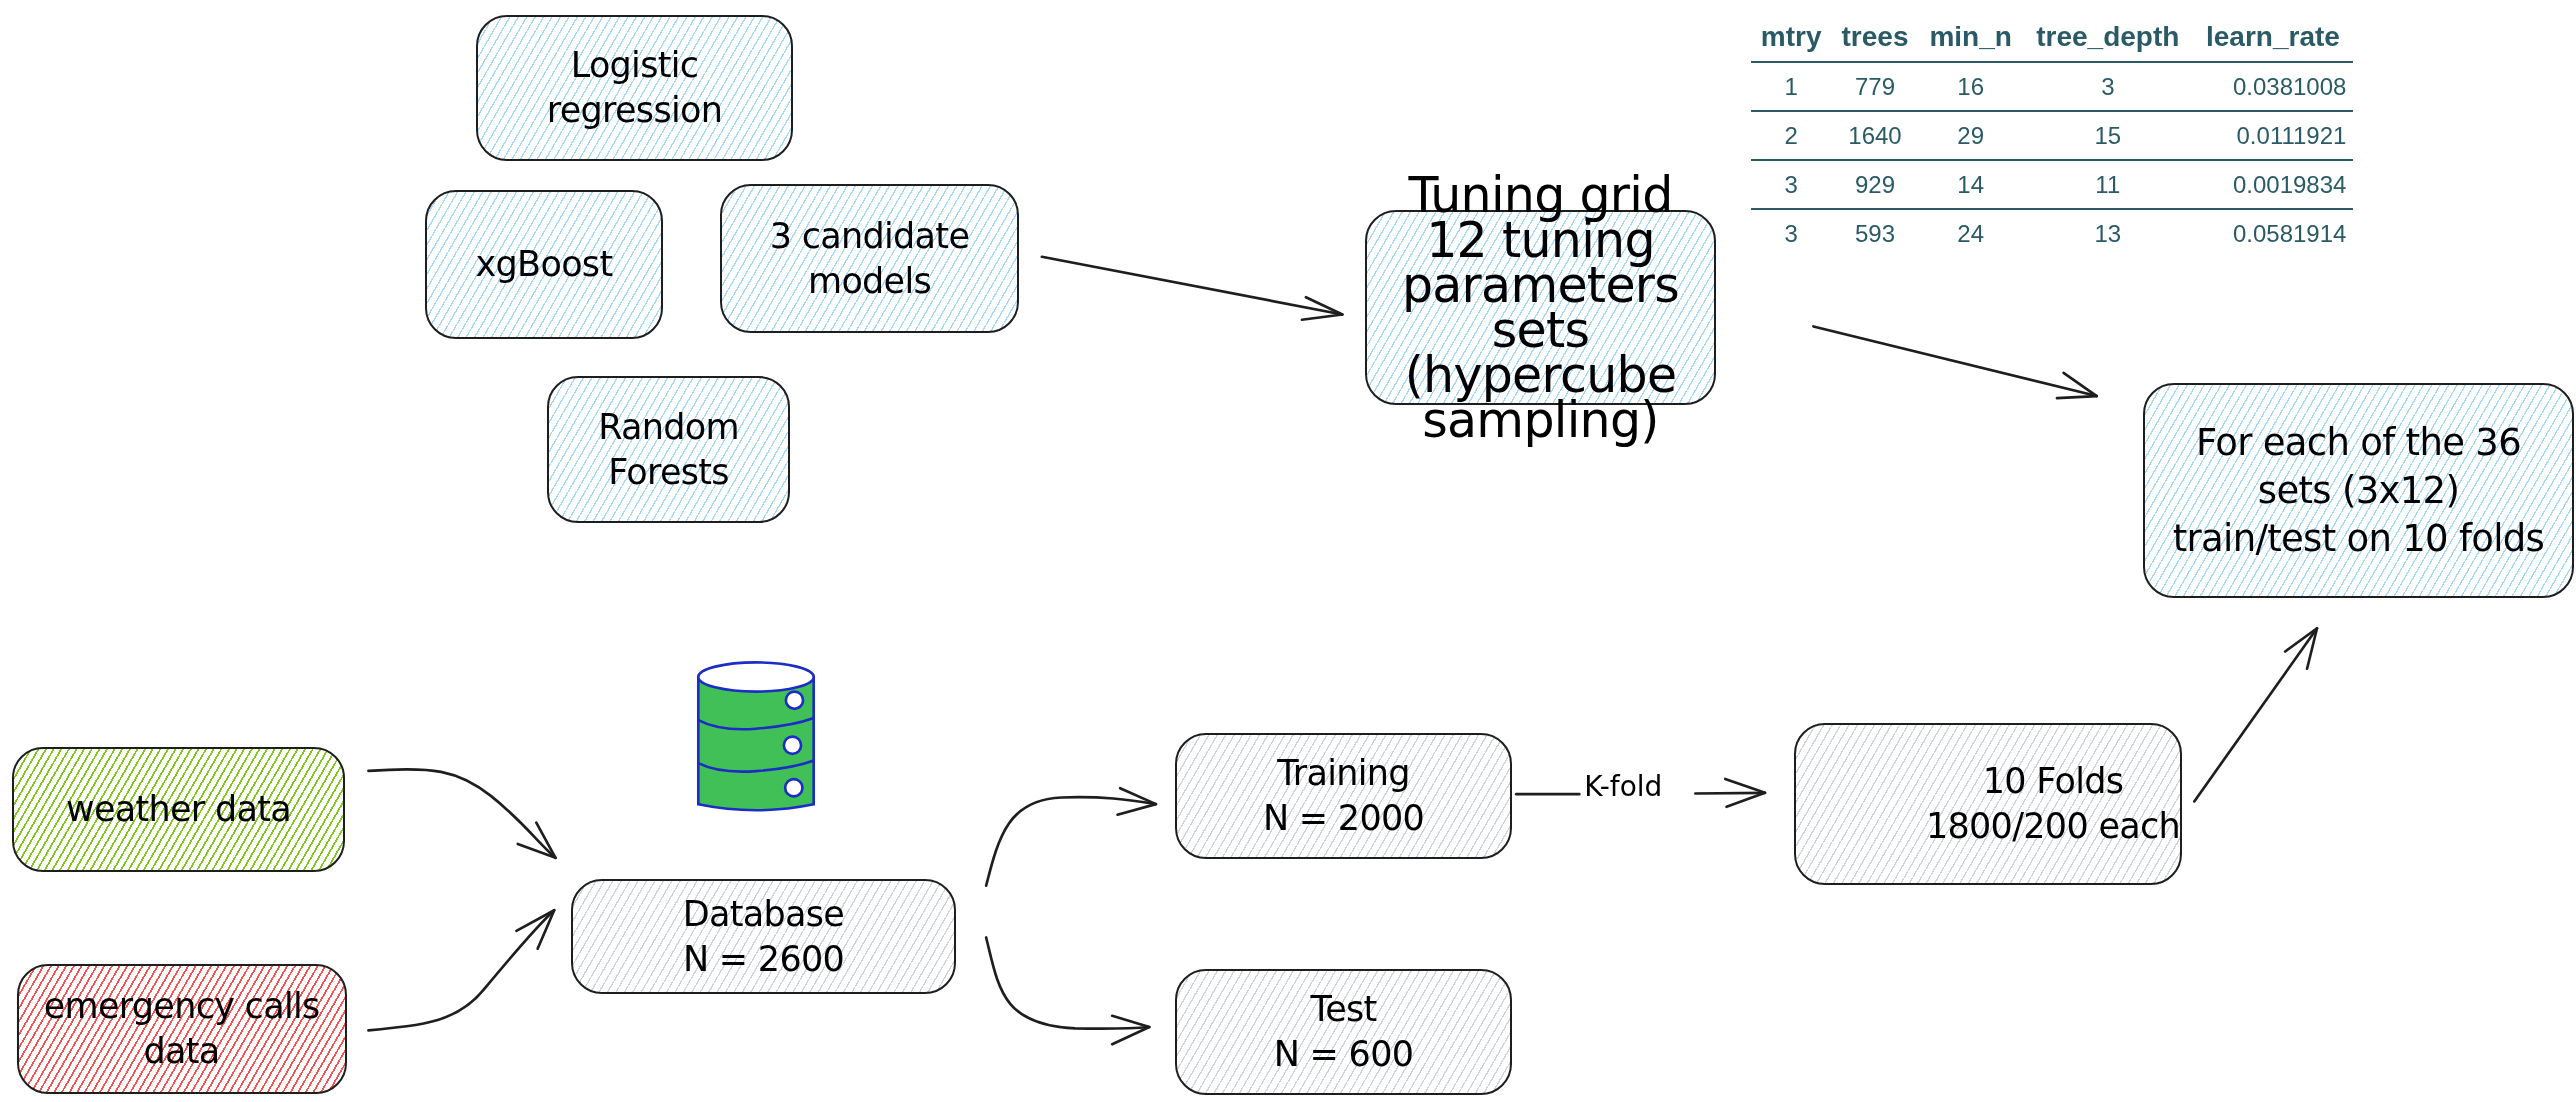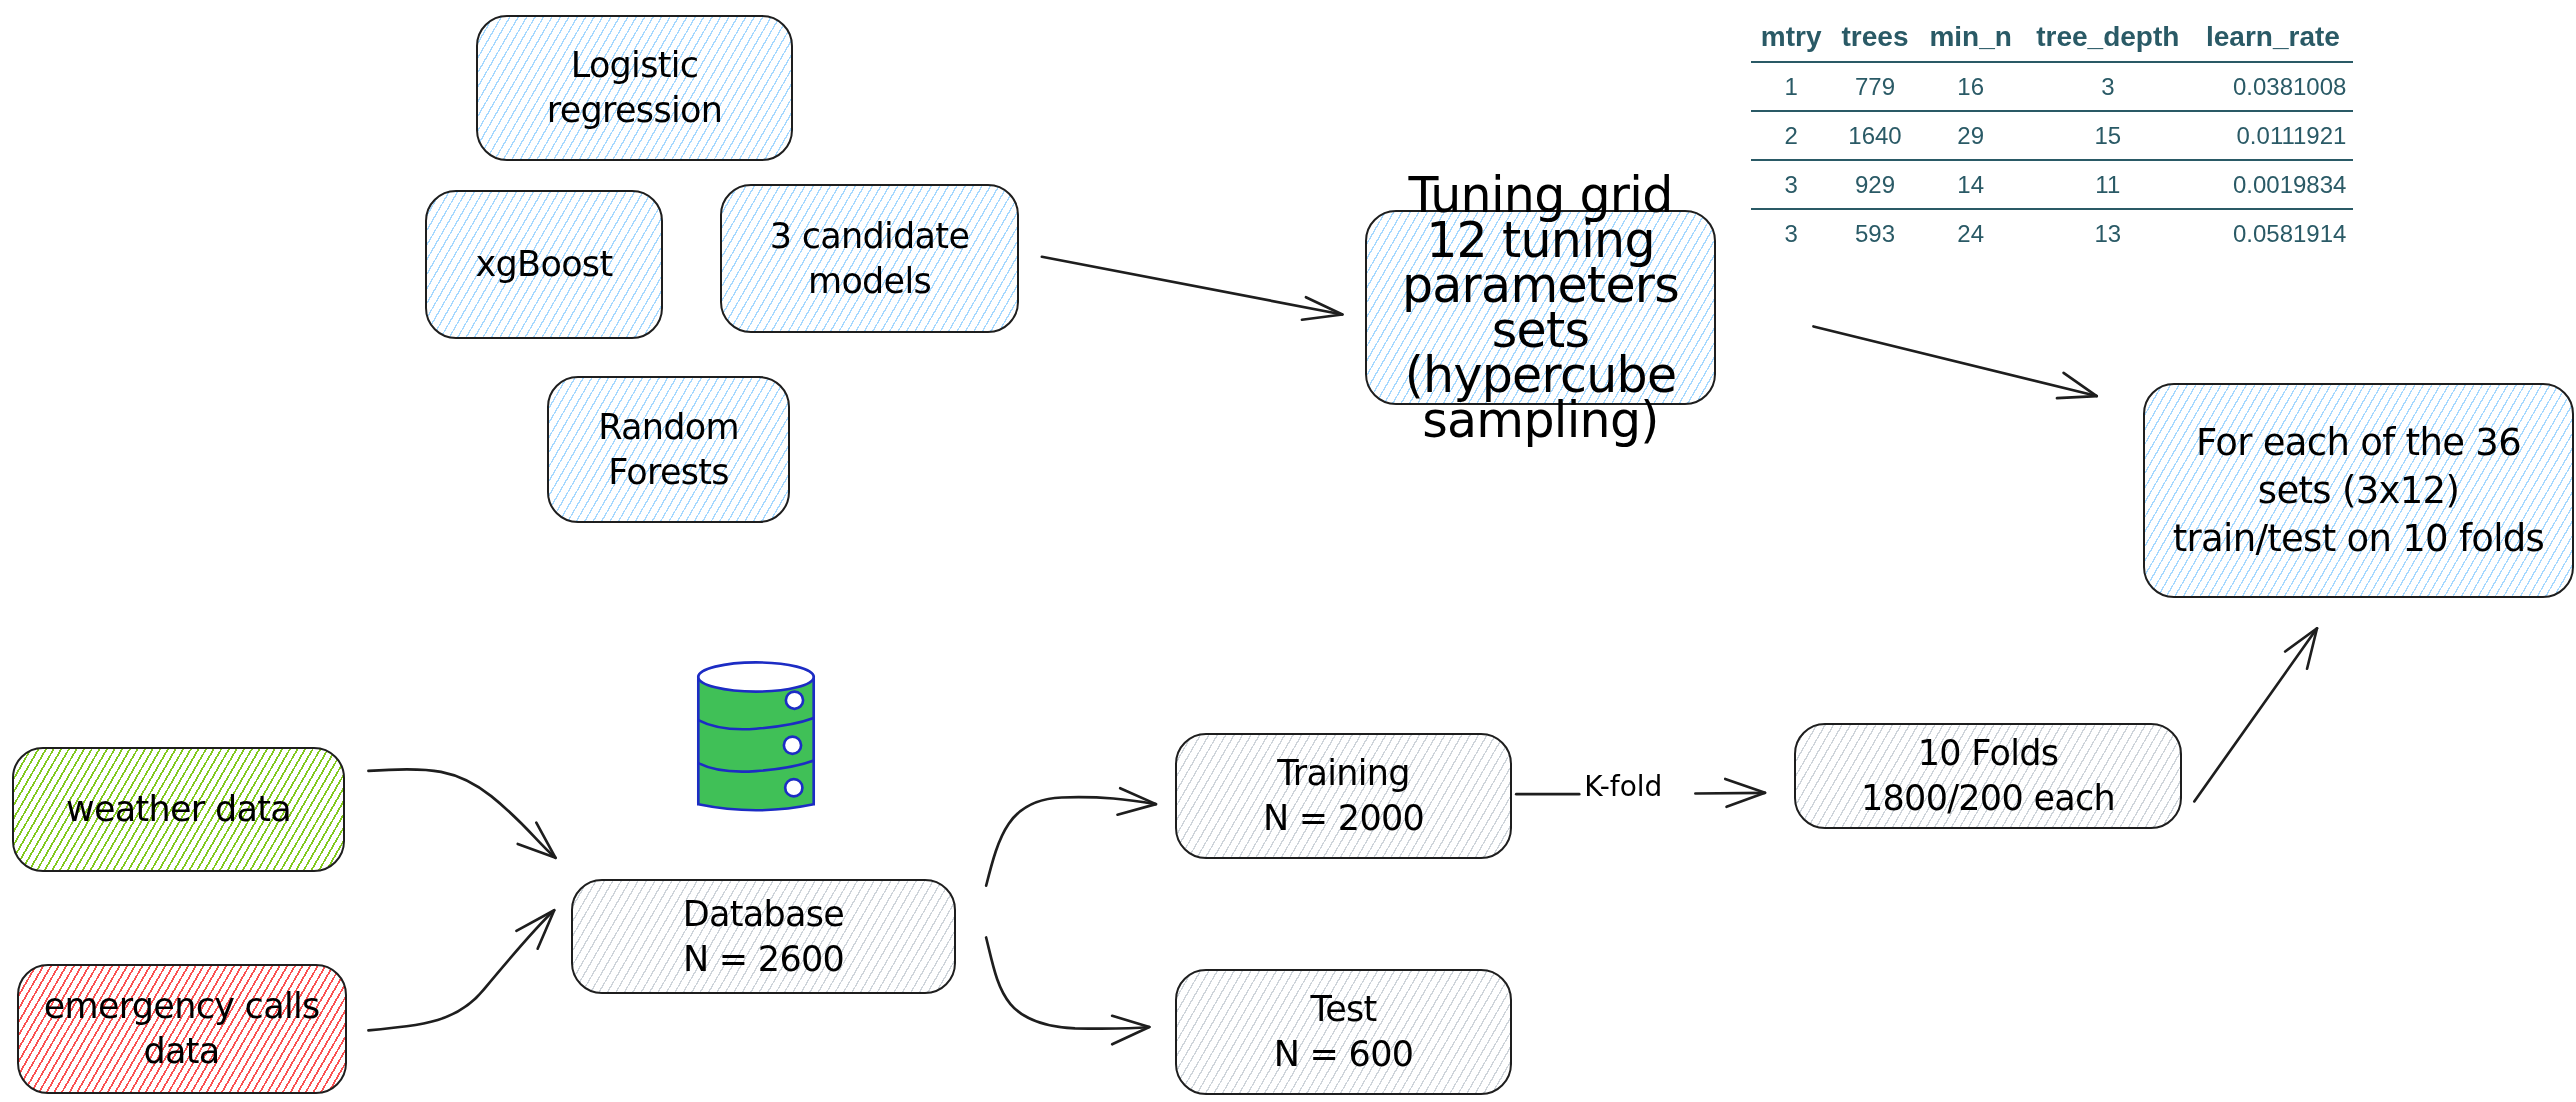--- a/index.html
+++ b/index.html
@@ -23,21 +23,21 @@
   #b-xgboost  { left: 425px;  top: 190px; width: 238px; height: 149px; }
   #b-cand     { left: 720px; top: 184px; width: 299px; height: 149px; }
   #b-rf       { left: 547px;  top: 376px; width: 243px; height: 147px; }
   #b-tuning   { left: 1365px; top: 210px; width: 351px; height: 195px; font-size: 49px; line-height: 45px; }
   #b-foreach  { left: 2143px; top: 383px; width: 431px; height: 215px; font-size: 37px; line-height: 48px; }
   #b-weather  { left: 12px;   top: 747px; width: 333px; height: 125px; }
   #b-emerg    { left: 16.6px;   top: 964px; width: 330px; height: 130px; }
   #b-db       { left: 571px;  top: 831px; width: 385px; height: 115px; margin-top: 48px; }
   #b-train    { left: 1175px; top: 733px; width: 337px; height: 126px; }
   #b-test     { left: 1175px; top: 969px; width: 337px; height: 126px; }
-  #b-folds    { left: 1794px; top: 723px; width: 388px; height: 106px; }
+  #b-folds    { left: 1794px; top: 723px; width: 388px; height: 162px; justify-content: flex-end; }
 
   #kfold-label { position: absolute; left: 1583px; top: 770px; font-size: 28px;
                  font-family: "DejaVu Sans", sans-serif; background: #fff; padding: 0 1.3px; }
 
   
   #grid-table { position: absolute; left: 1751px; top: 13.3px; width: 602px;
                 border-collapse: collapse; color: #2a5a66;
                 font-family: "Liberation Sans", sans-serif; }
   #grid-table th { font-weight: bold; font-size: 28px; height: 48px; padding: 0 6.6px;
                    border-bottom: 2.7px solid #2a5a66; text-align: center; }

